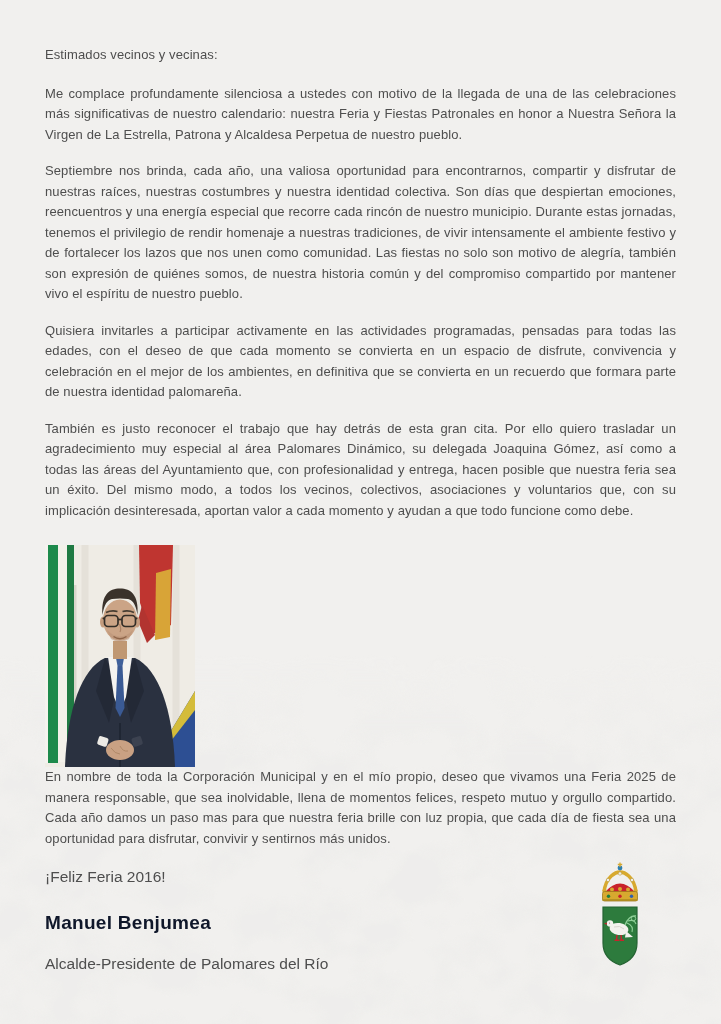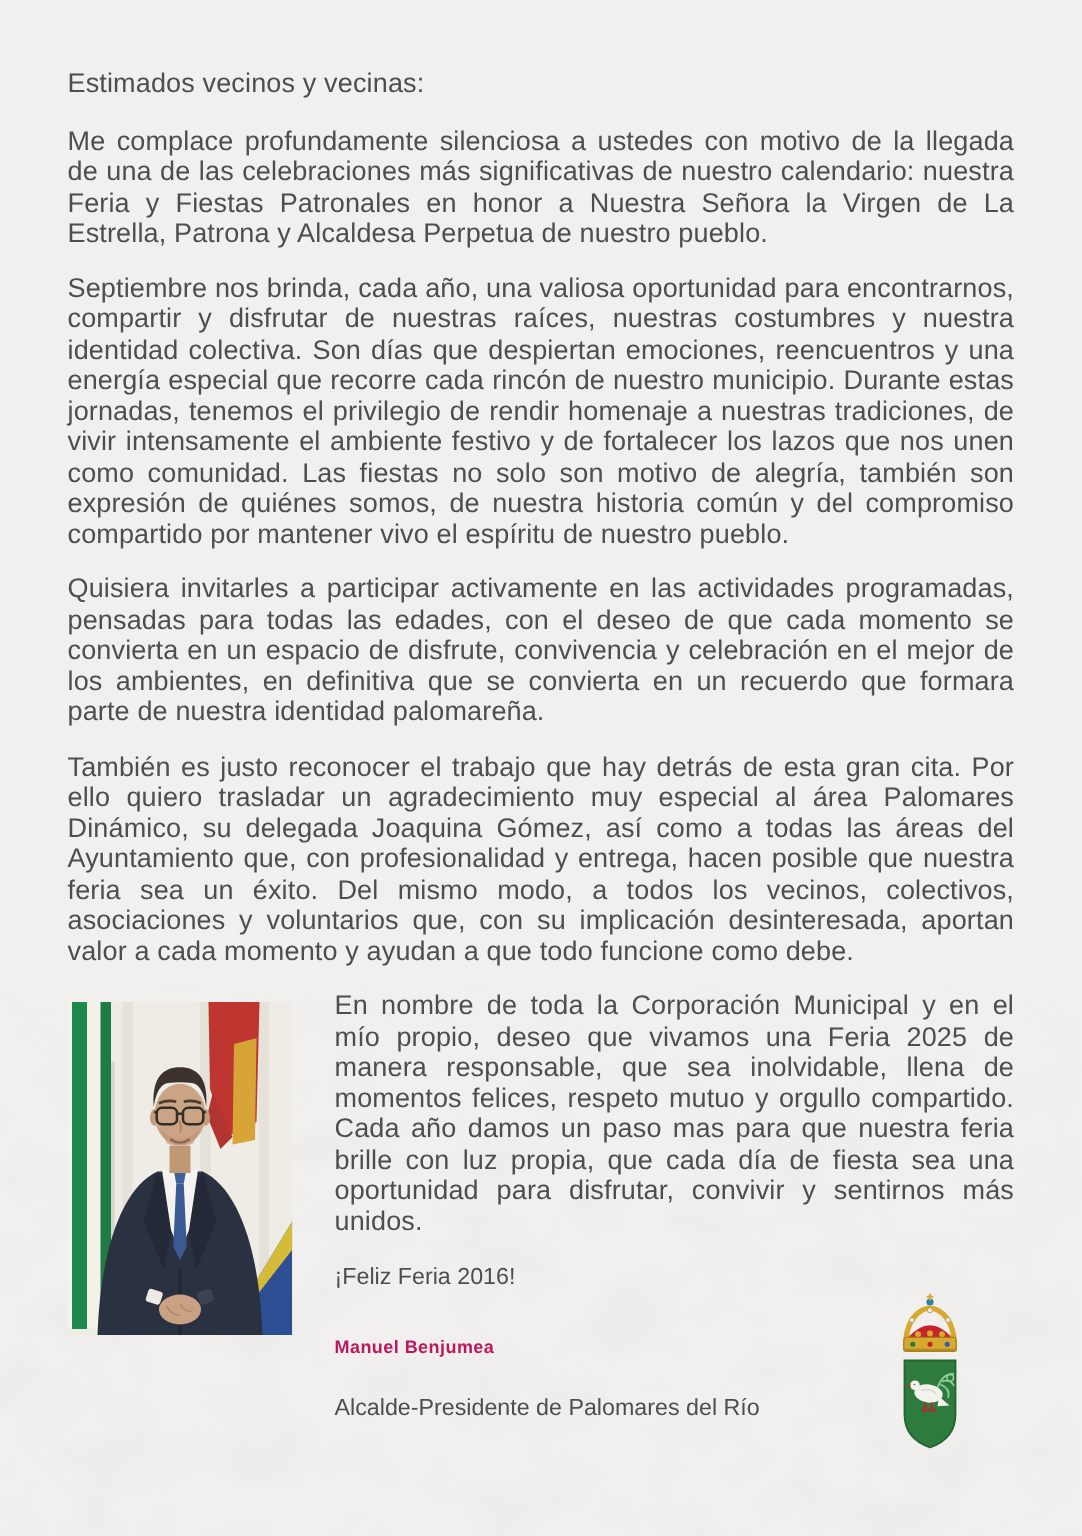--- a/index.html
+++ b/index.html
@@ -18,46 +18,46 @@
     pointer-events: none;
     z-index: 0;
   }
   .page {
     position: absolute; inset: 0;
     padding: 45px 45px 0 45px;
     z-index: 1;
   }
   .para {
     margin: 0 0 16px 0;
-    font-size: 18px;
+    font-size: 13px;
     line-height: 20.5px;
     text-align: justify;
     letter-spacing: 0.1px;
   }
   .salutation { text-align: left; margin-bottom: 18px; }
-  .photo-row { display: flex; margin-top: 6px; }
+  .photo-row { display: flex; margin-top: 6px; flex-direction: column; }
   .photo-frame {
     flex: none;
     width: 150px; height: 222px;
     margin: 8px 28px 0 0;
     overflow: hidden;
   }
   .photo-frame svg { display: block; }
   .right-col { flex: 1; min-width: 0; }
   .closing-para { margin-bottom: 0; }
   .farewell {
     margin: 18px 0 0 0;
     font-size: 15.5px; line-height: 20.5px;
     text-align: left;
   }
   .sig-name {
     margin-top: 24px;
-    font-size: 12px;
+    font-size: 19px;
     font-weight: bold;
-    color: #be185d;
+    color: #0f172a;
     letter-spacing: 0.3px;
     line-height: 22px;
   }
   .sig-title {
     margin-top: 20px;
     font-size: 15.5px;
     line-height: 20px;
   }
   .crest {
     position: absolute;

